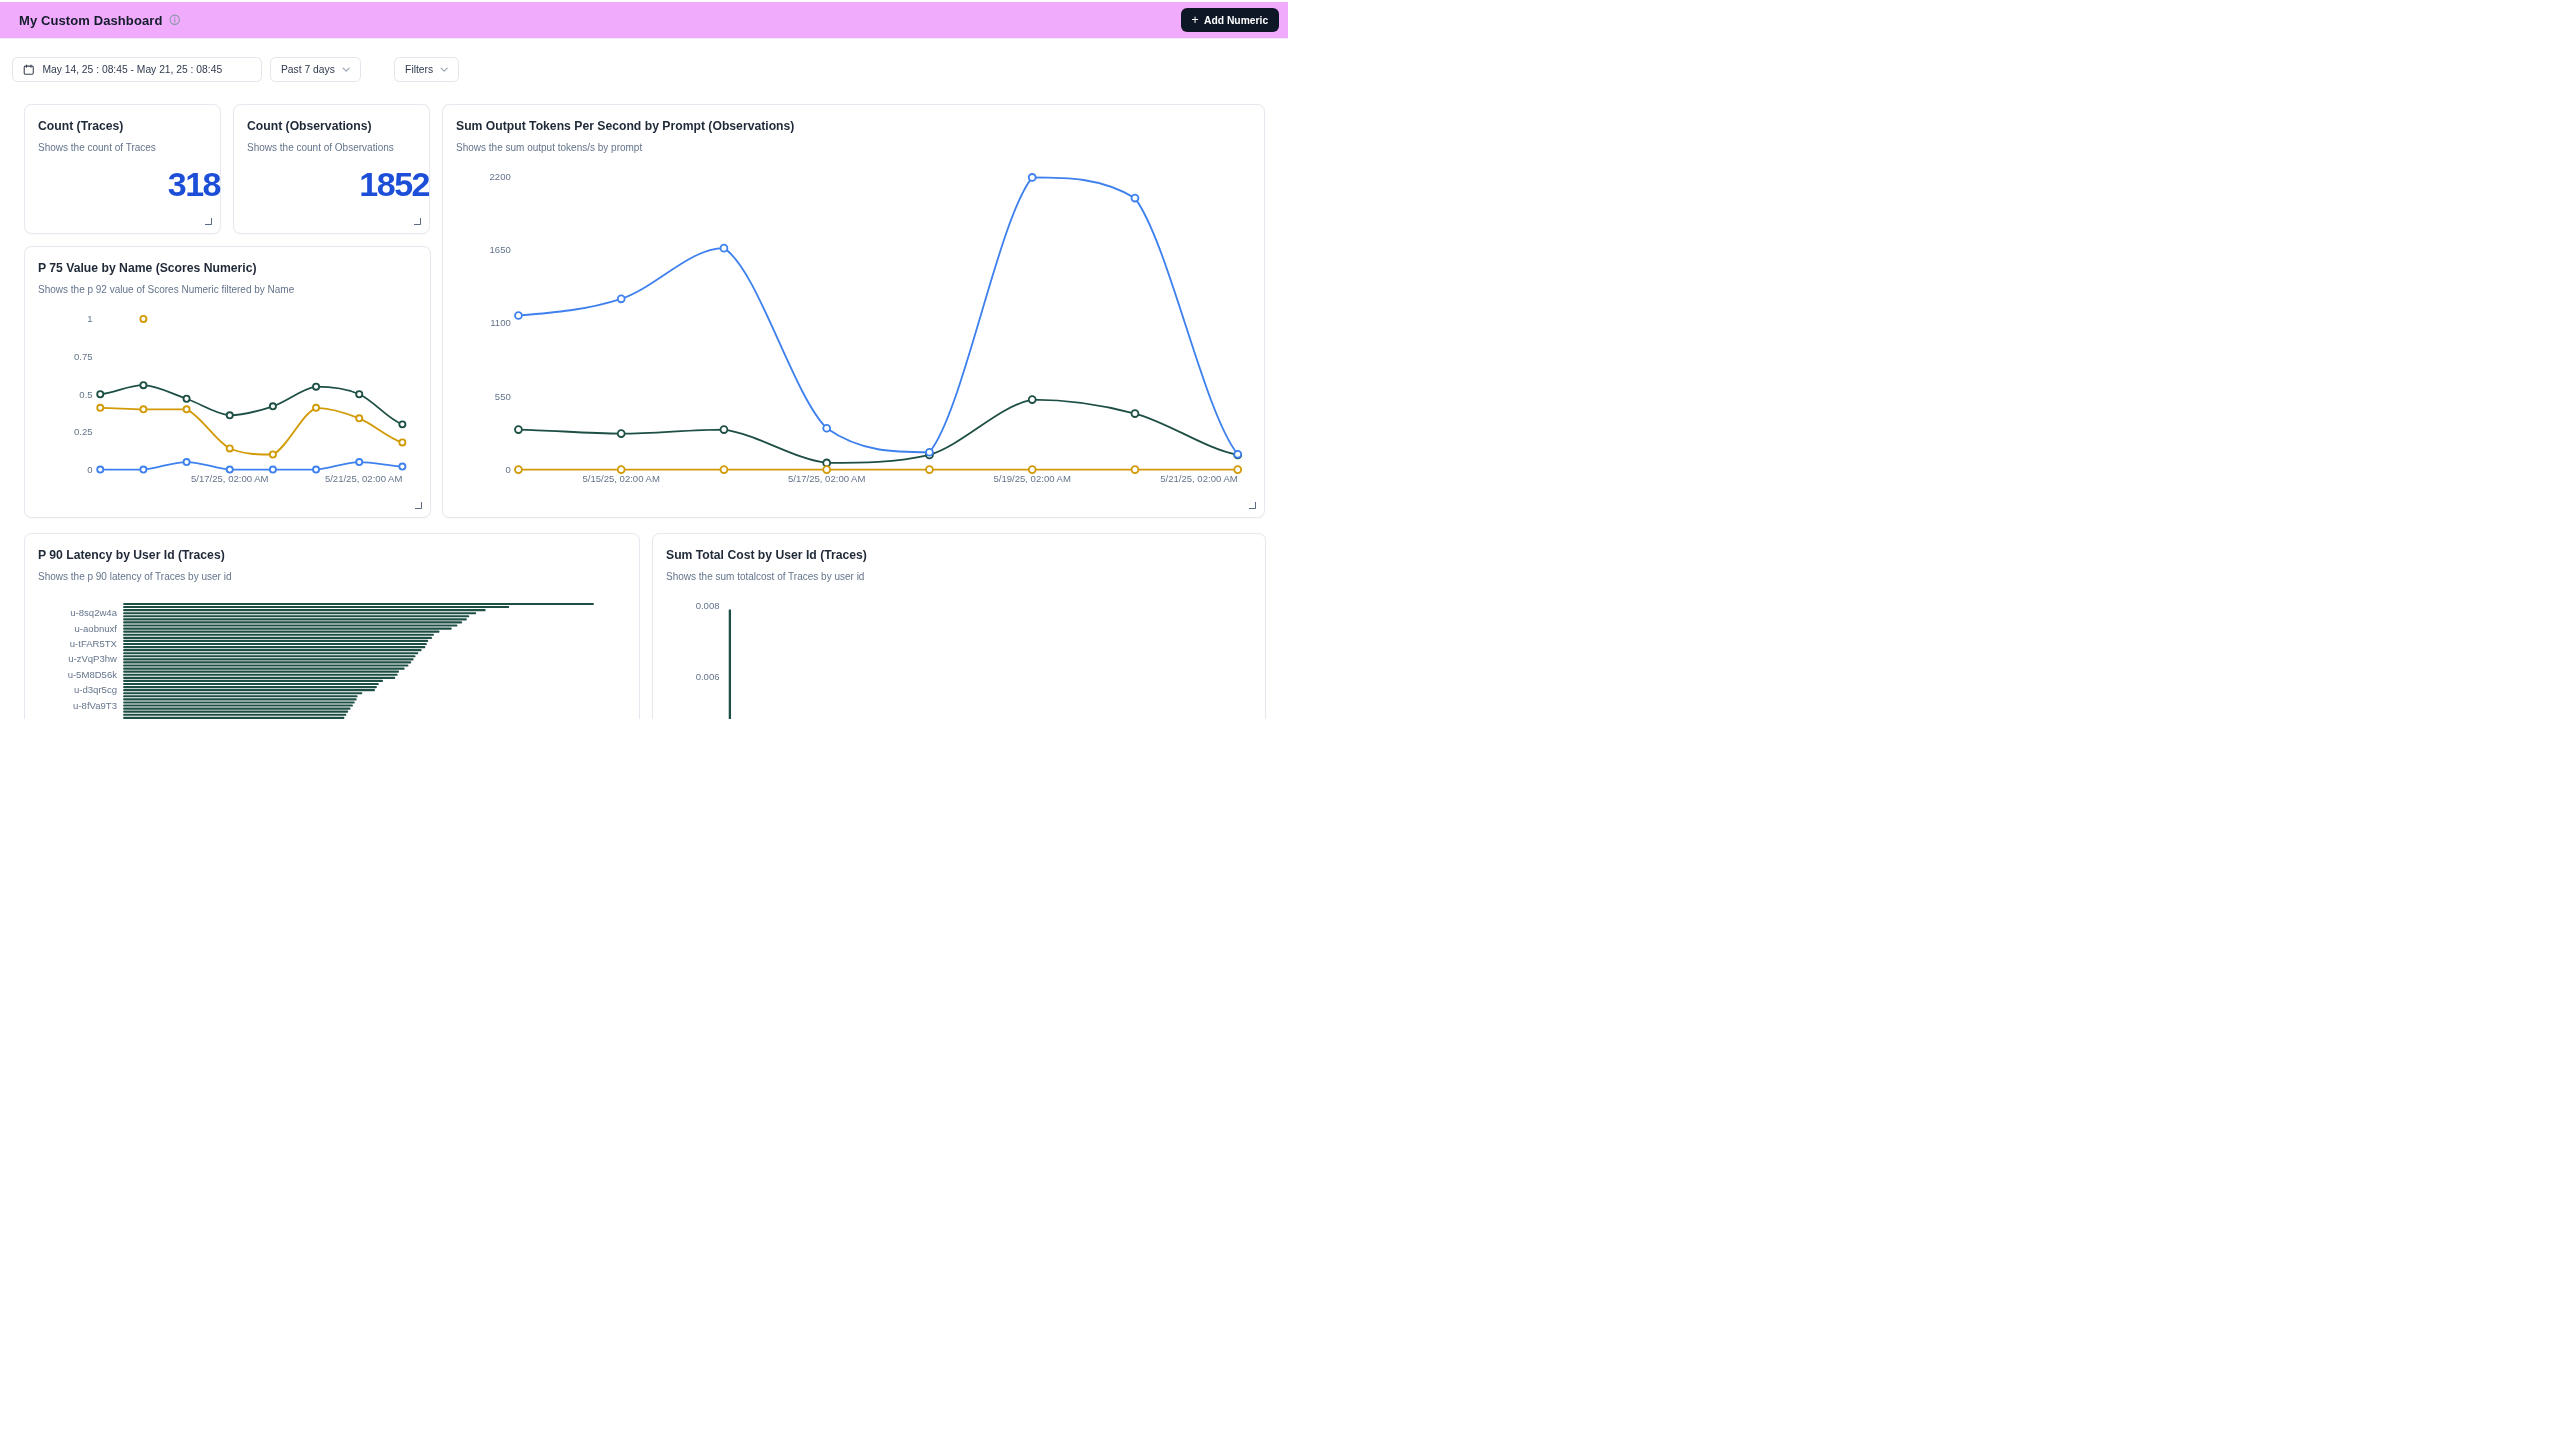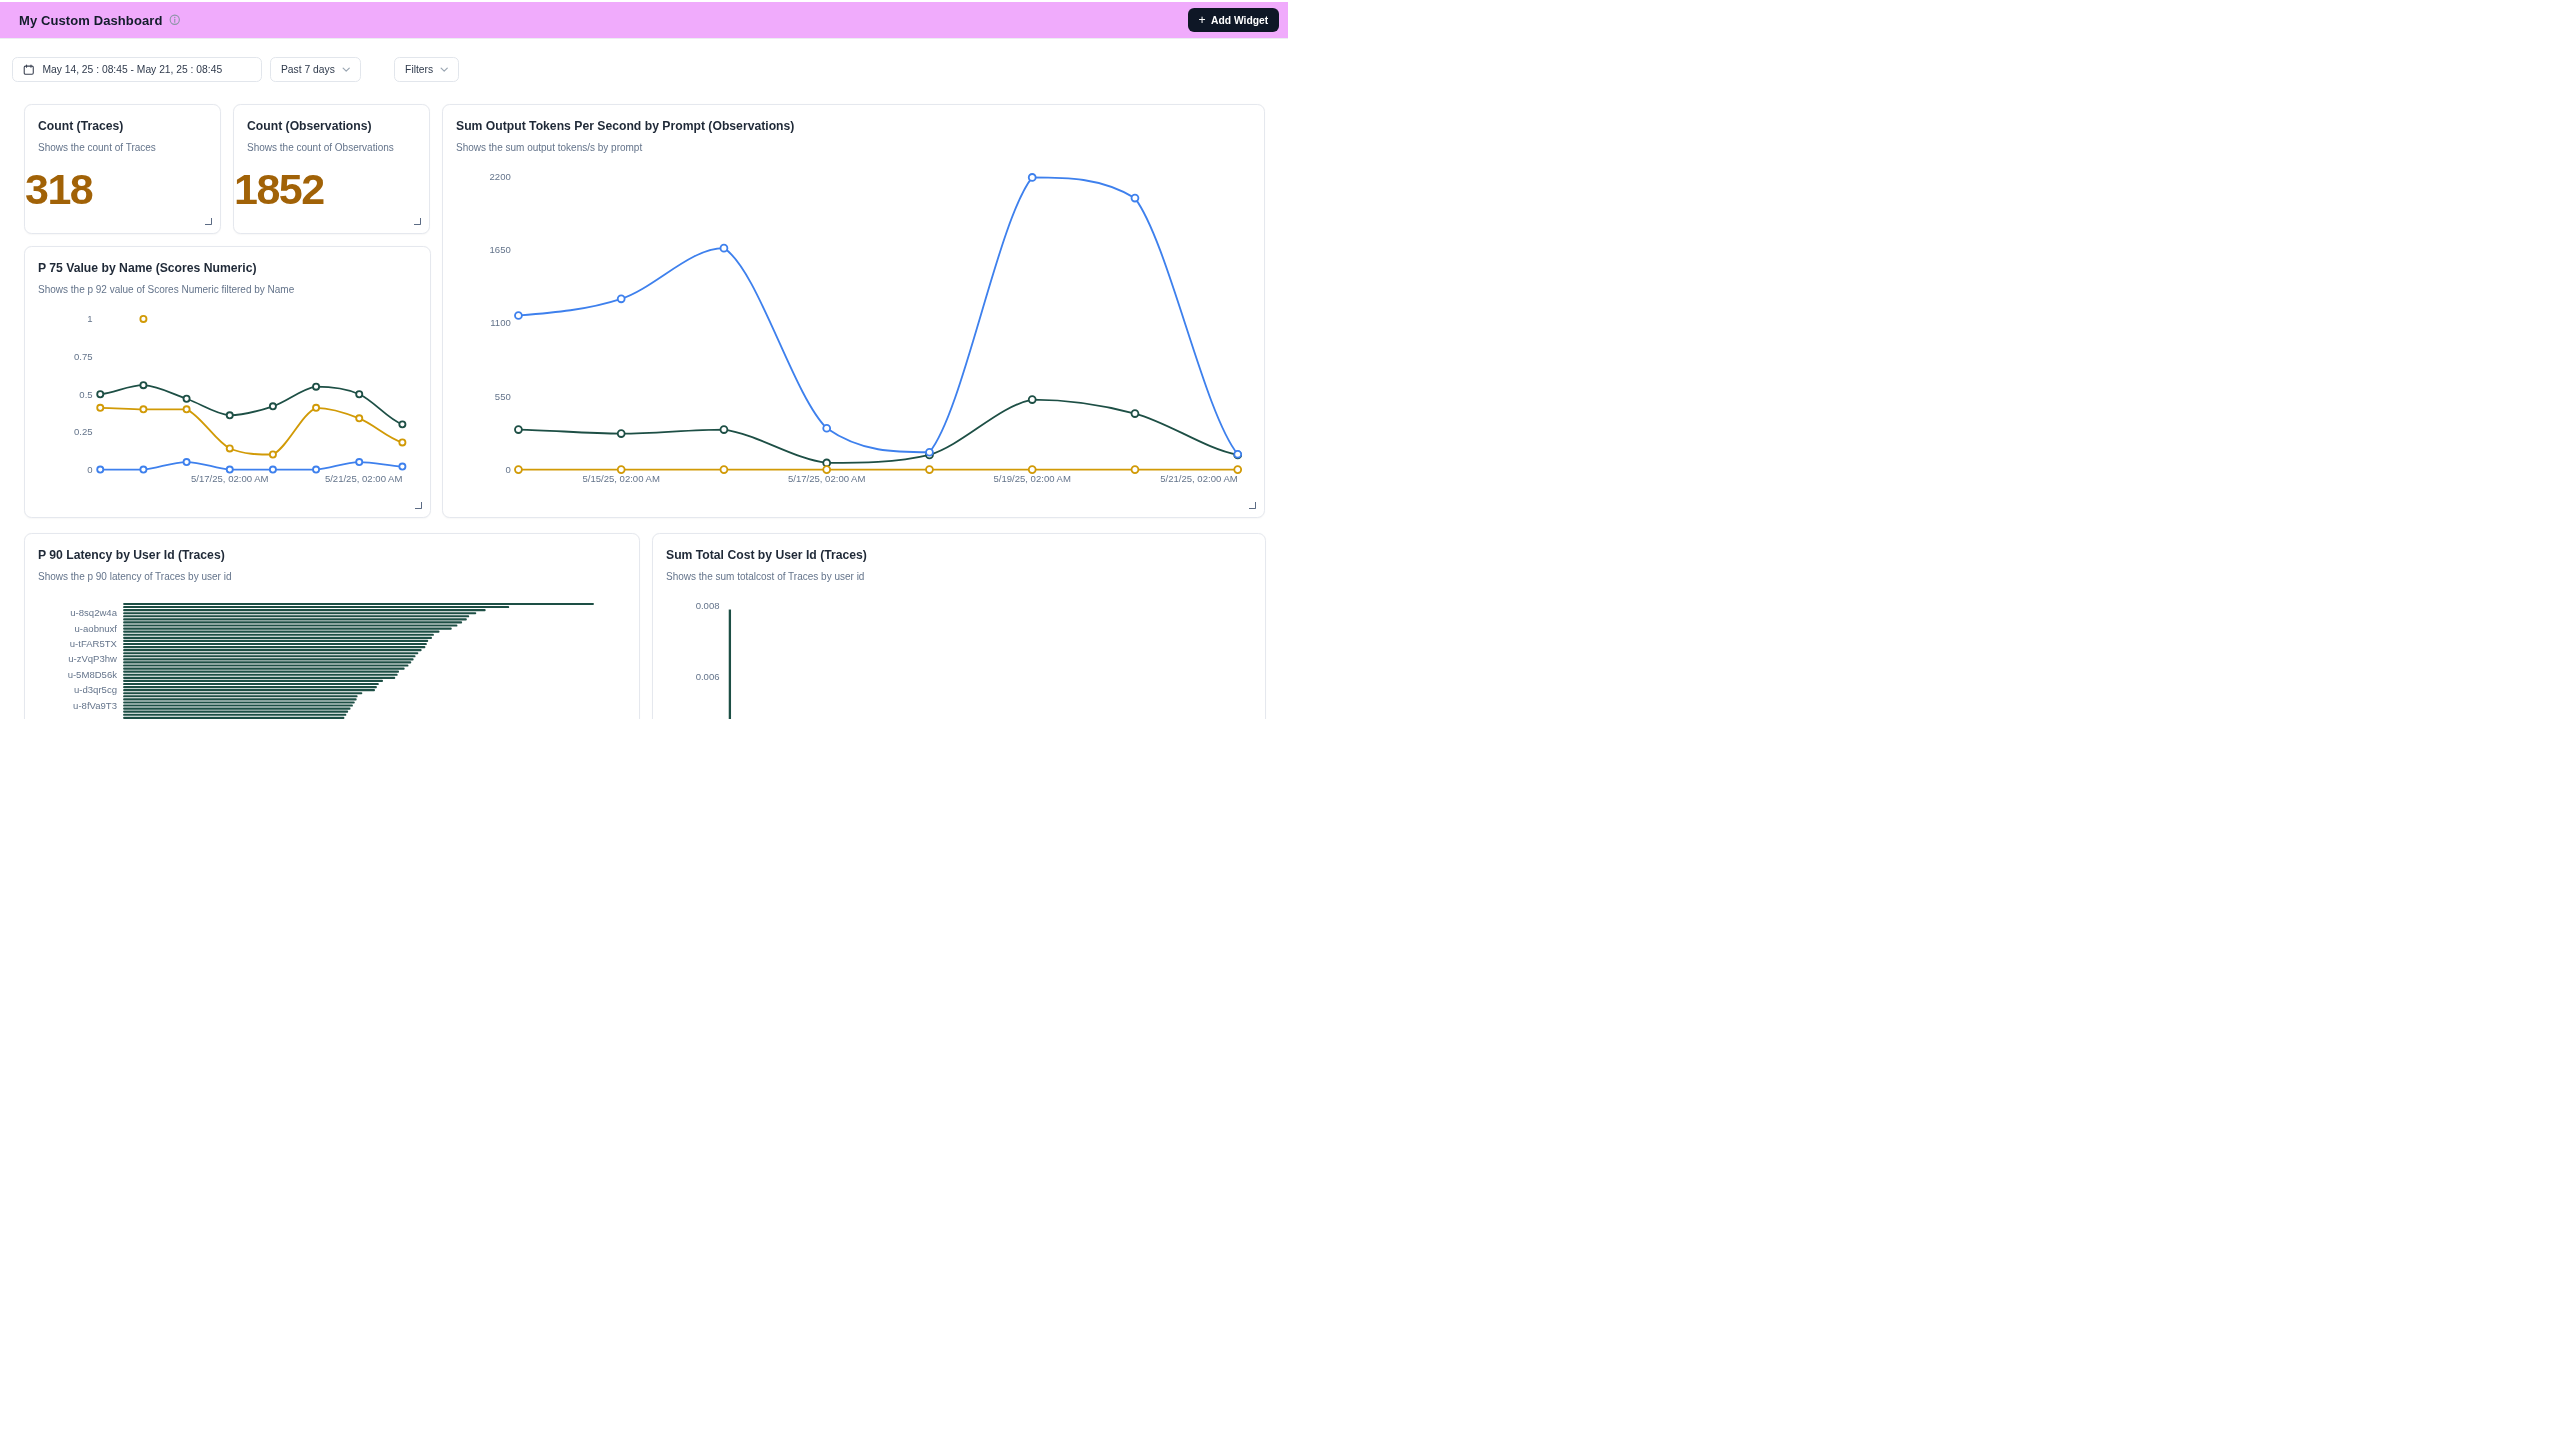--- a/index.html
+++ b/index.html
@@ -36,22 +36,22 @@
   .control.filters { font-weight:500; margin-left:13px; }
   .date-range { width:250px; }
   
   .card {
     position:absolute; background:#fff; border:0.8px solid #e5e8ee; border-radius:7.7px;
     box-shadow:0 0.8px 1.5px rgba(16,24,40,.03);
   }
   .card-title { position:absolute; top:13.8px; left:13px; right:10.7px; font-size:12.2px; font-weight:600; color:#1f2937; }
   .card-sub { position:absolute; top:37px; left:13px; right:10.7px; font-size:10px; color:#64748b; }
   .big-number {
-    position:absolute; top:60px; left:0; right:0; text-align:left;
-    font-size:43px; font-weight:700; letter-spacing:-1.5px; color:#a16207;
+    position:absolute; top:60px; left:0; right:0; text-align:right;
+    font-size:34px; font-weight:700; letter-spacing:-1.5px; color:#1d4ed8;
   }
   .resize-handle {
     position:absolute; right:7.7px; bottom:7.7px; width:6.9px; height:6.9px;
     border-right:1.5px solid #5b6b84; border-bottom:1.5px solid #5b6b84;
     border-bottom-right-radius:1.5px; cursor:nwse-resize;
   }
   .chart { position:absolute; inset:0; }
   .chart svg { position:absolute; inset:0; }
   svg text { font-family:"Liberation Sans", sans-serif; }
   
@@ -70,21 +70,21 @@
   <span class="info-icon">
     <svg width="11.5" height="11.5" viewBox="0 0 15 15">
       <circle cx="7.5" cy="7.5" r="6" fill="none" stroke="#8b95a5" stroke-width="1.4"></circle>
       <line x1="7.5" y1="7" x2="7.5" y2="10.8" stroke="#8b95a5" stroke-width="1.4" stroke-linecap="round"></line>
       <circle cx="7.5" cy="4.6" r="0.9" fill="#8b95a5"></circle>
     </svg>
   </span>
   <div class="spacer"></div>
   <button class="add-widget-btn">
     <span class="plus">+</span>
-    <span>Add Widget</span>
+    <span>Add Numeric</span>
   </button>
 </div>
 
 <div class="toolbar">
   <div class="control date-range">
     <span class="cal">
       <svg width="11.5" height="11.5" viewBox="0 0 15 15">
         <rect x="1.6" y="2.8" width="11.8" height="10.6" rx="1.6" fill="none" stroke="#3b4252" stroke-width="1.4"></rect>
         <line x1="4.6" y1="1.2" x2="4.6" y2="4.2" stroke="#3b4252" stroke-width="1.4" stroke-linecap="round"></line>
         <line x1="10.4" y1="1.2" x2="10.4" y2="4.2" stroke="#3b4252" stroke-width="1.4" stroke-linecap="round"></line>

